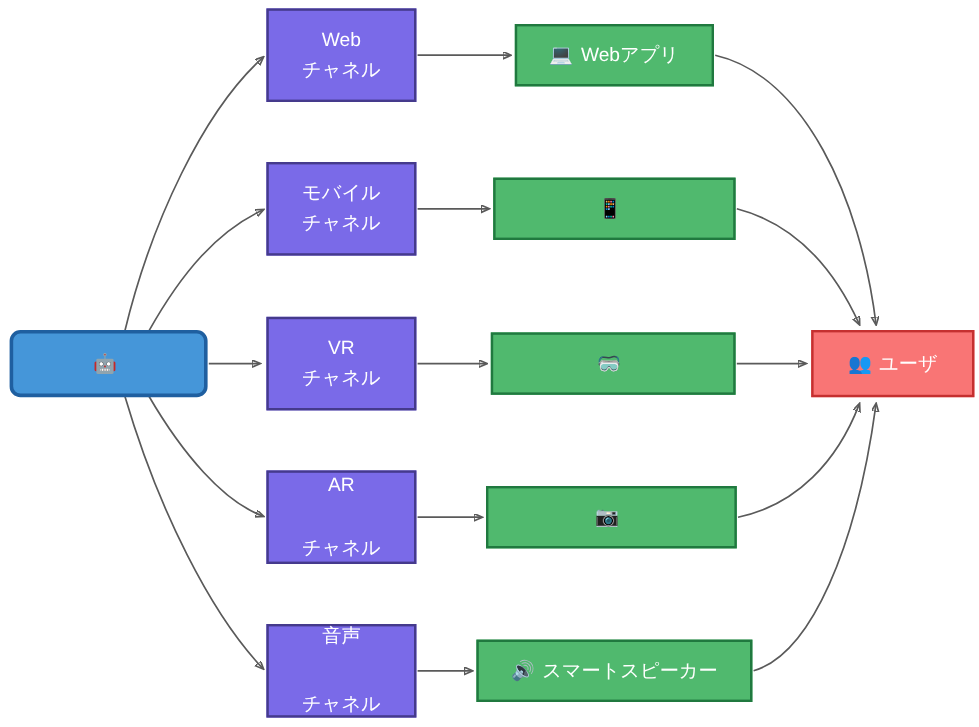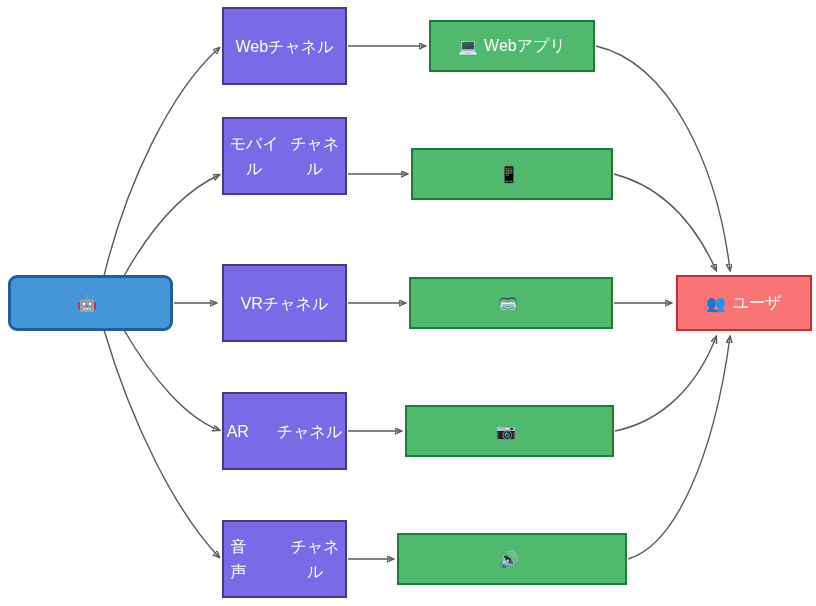--- a/index.html
+++ b/index.html
@@ -23,23 +23,23 @@
   }
   .node .icon{margin-right:6px;font-size:16px;}
   .core{
     left:8px;top:275px;width:165px;height:56px;
     background:#4596d9;border:3px solid #1f5fa0;border-radius:9px;
     font-size:16px;
   }
   .channel{
     left:222px;width:125px;height:78px;
     background:#7a6ae8;border:2px solid #453a8c;
-    flex-direction:row;line-height:25px;
+    flex-direction:column;line-height:25px;
   }
-  .ch-web{top:7px;} .ch-mobile{top:117px;} .ch-vr{top:264px;text-align:right;}
+  .ch-web{top:7px;} .ch-mobile{top:135px;} .ch-vr{top:264px;text-align:right;}
   .ch-ar{top:392px;gap:28px;} .ch-voice{top:520px;gap:32px;}
   .device{
     background:#50b96e;border:2px solid #20793f;height:52px;
   }
   .dev-web{left:429px;top:20px;width:166px;}
   .dev-mobile{left:411px;top:148px;width:202px;}
   .dev-vr{left:409px;top:277px;width:204px;}
   .dev-ar{left:405px;top:405px;width:209px;}
   .dev-speaker{left:397px;top:533px;width:230px;}
   .user{
@@ -111,20 +111,21 @@
     <span class="icon">📱</span>
   </div>
   <div class="node device dev-vr">
     <span class="icon">🥽</span>
   </div>
   <div class="node device dev-ar">
     <span class="icon">📷</span>
   </div>
   <div class="node device dev-speaker">
     <span class="icon">🔊</span>
+    <span>スマートスピーカー</span>
   </div>
 
   <div class="node user">
     <span class="icon">👥</span>
     <span>ユーザ</span>
   </div>
 
 </div>
 
 </body></html>

